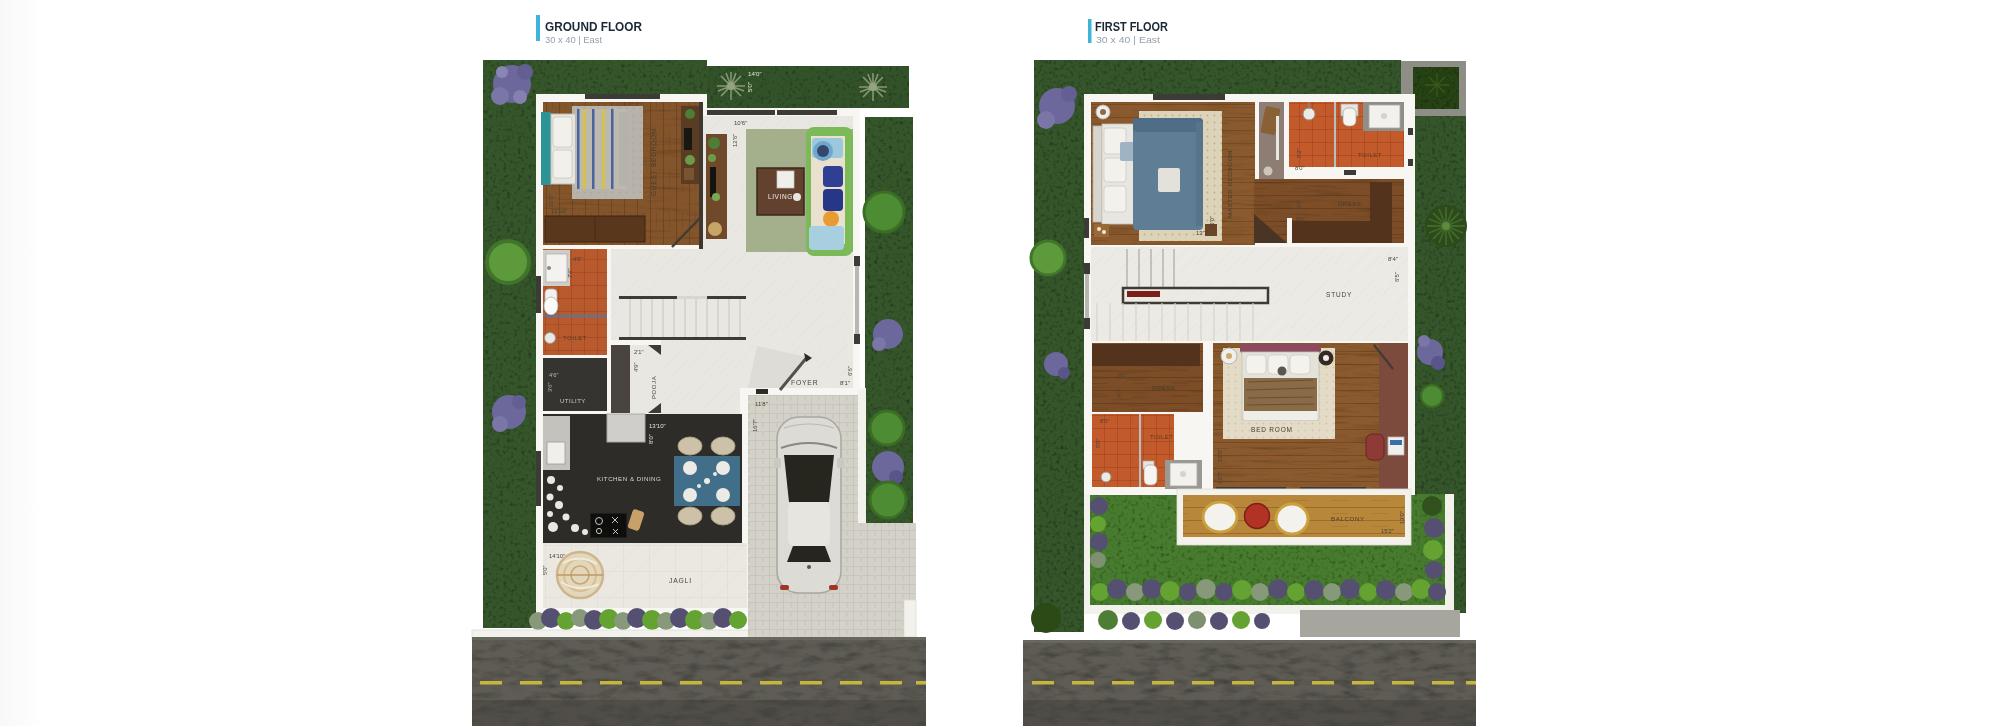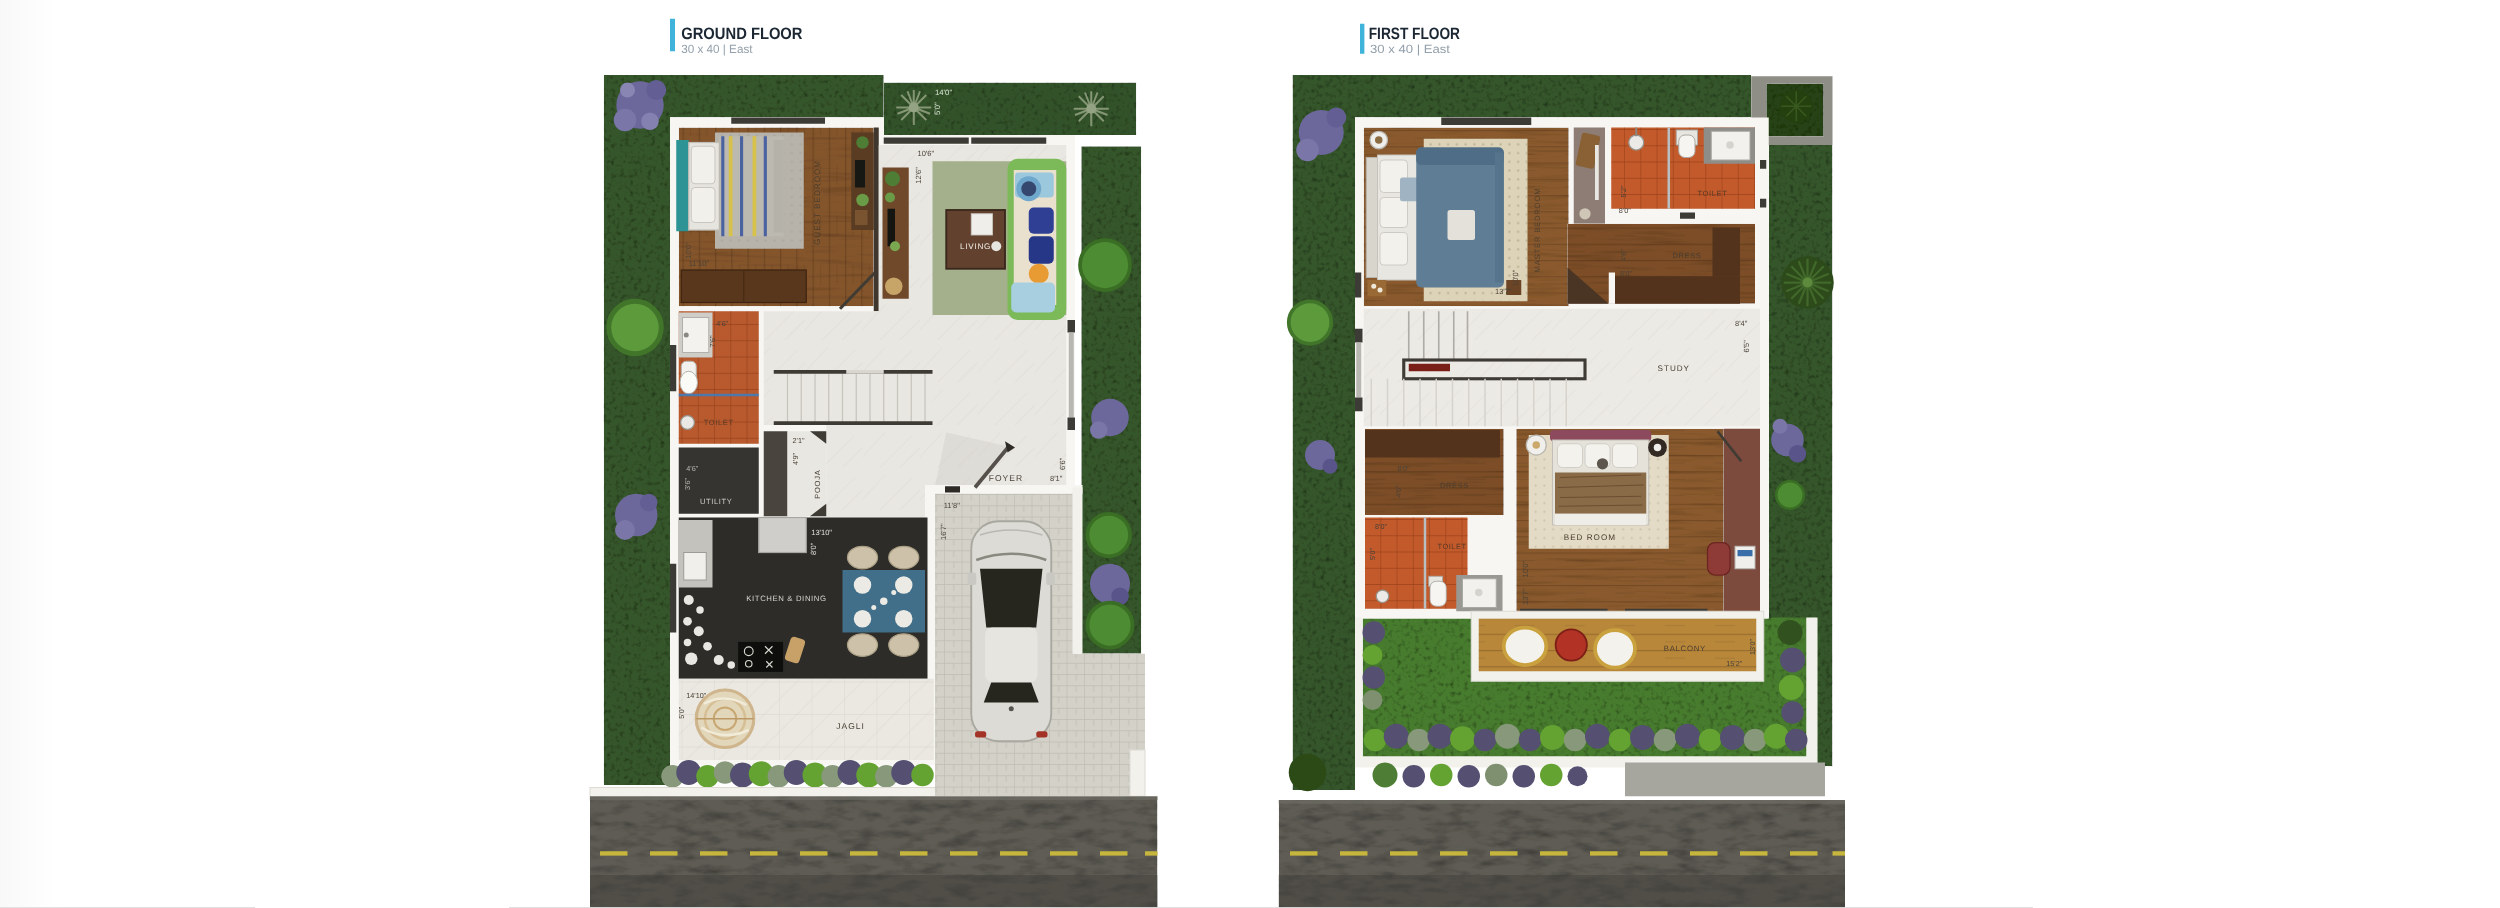--- a/index.html
+++ b/index.html
@@ -1,16 +1,16 @@
 <!DOCTYPE html>
 <html><head>
 <meta charset="utf-8">
 <style>
   html,body{margin:0;padding:0;background:#ffffff;}
-  .page{position:relative;width:2000px;height:726px;background:#737373;overflow:hidden;
+  .page{position:relative;width:2000px;height:726px;background:#5eead4;overflow:hidden;
         font-family:"Liberation Sans", sans-serif;}
   svg{display:block}
 </style>
 </head>
 <body>
 <div class="page">
 <svg width="2000" height="726" viewBox="0 0 2000 726">
 <defs>
   <linearGradient id="leftShade" x1="0" y1="0" x2="1" y2="0">
     <stop offset="0" stop-color="#ececec"></stop>

